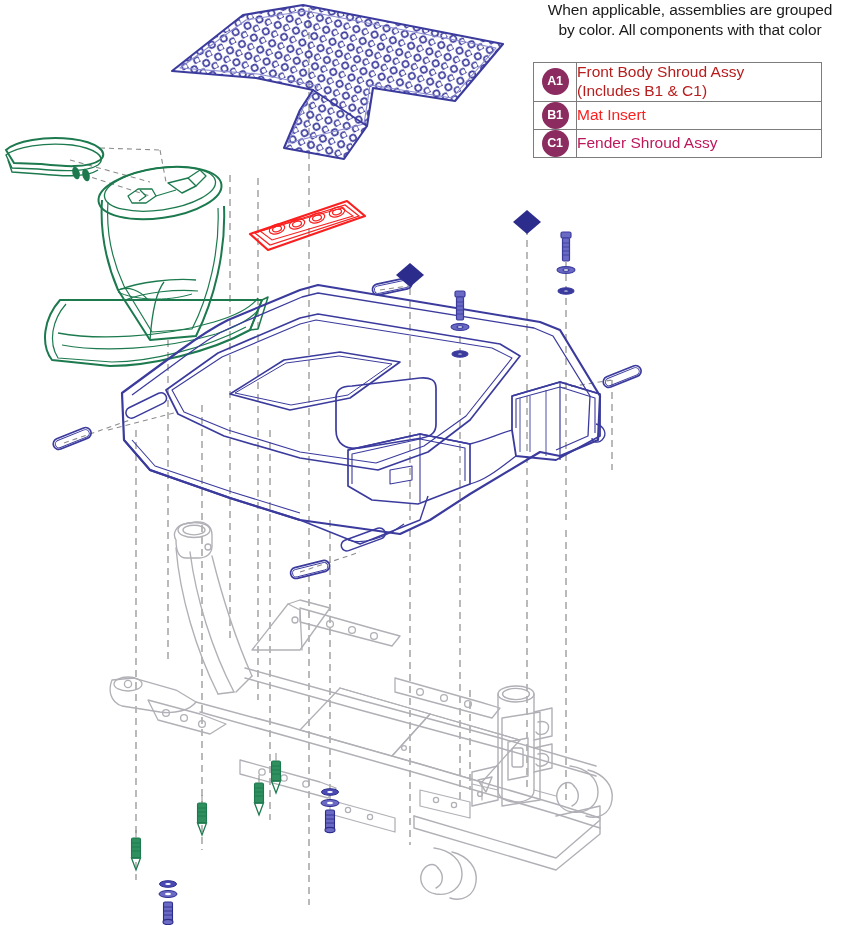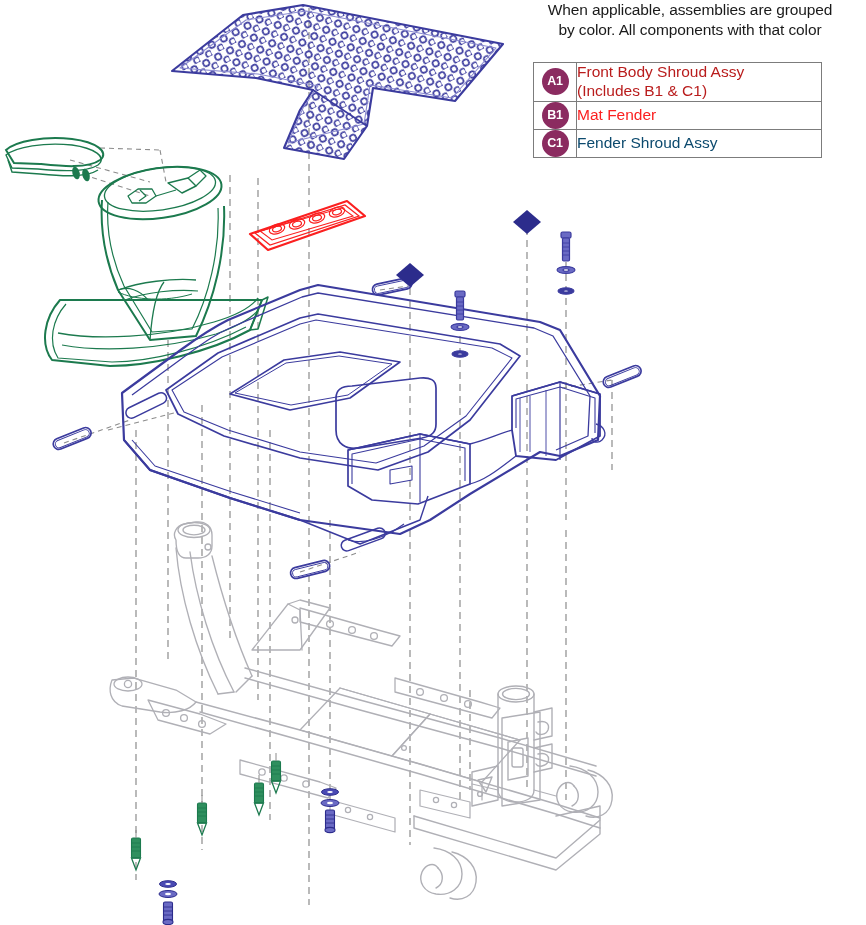--- a/index.html
+++ b/index.html
@@ -70,21 +70,21 @@
     letter-spacing: -0.3px;
   }
   .legend-label-cell {
     padding: 1px 0 1px 7px;
     font-size: 15.5px;
     line-height: 1.22;
     white-space: nowrap;
   }
   .lbl-A1 { color: #b91c1c; }
   .lbl-B1 { color: #fb2020; }
-  .lbl-C1 { color: #0c4a6e; }
+  .lbl-C1 { color: #be185d; }
 
   
   #art {
     position: absolute;
     left: 0; top: 0;
     width: 866px;
     height: 925px;
     pointer-events: none;
   }
   .no-fill { fill: none; }
@@ -558,21 +558,21 @@
         <td class="legend-label-cell lbl-A1">
           <div>Front Body Shroud Assy</div>
           <div>(Includes B1 &amp; C1)</div>
         </td>
       </tr>
       <tr>
         <td class="legend-badge-cell">
           <span class="legend-badge">B1</span>
         </td>
         <td class="legend-label-cell lbl-B1">
-          <div>Mat Fender</div>
+          <div>Mat Insert</div>
         </td>
       </tr>
       <tr>
         <td class="legend-badge-cell">
           <span class="legend-badge">C1</span>
         </td>
         <td class="legend-label-cell lbl-C1">
           <div>Fender Shroud Assy</div>
         </td>
       </tr>

